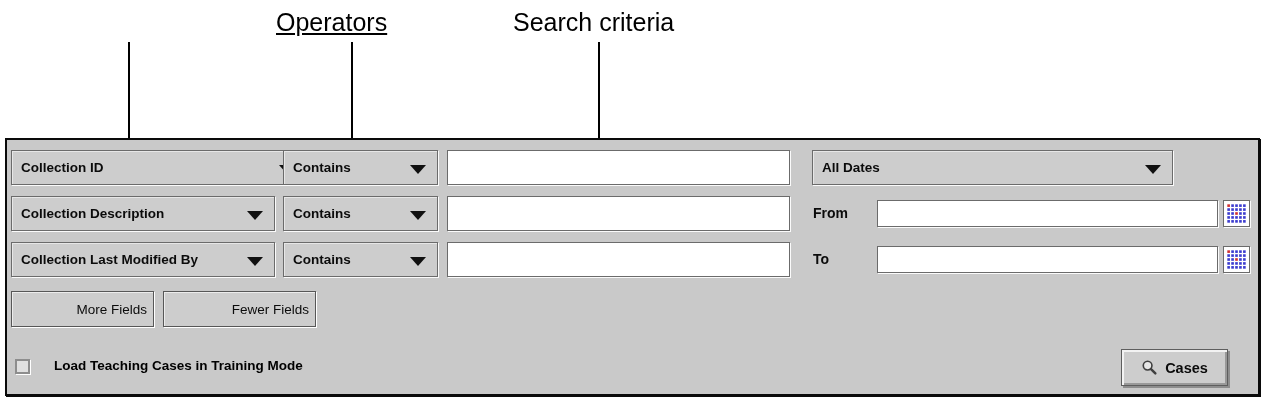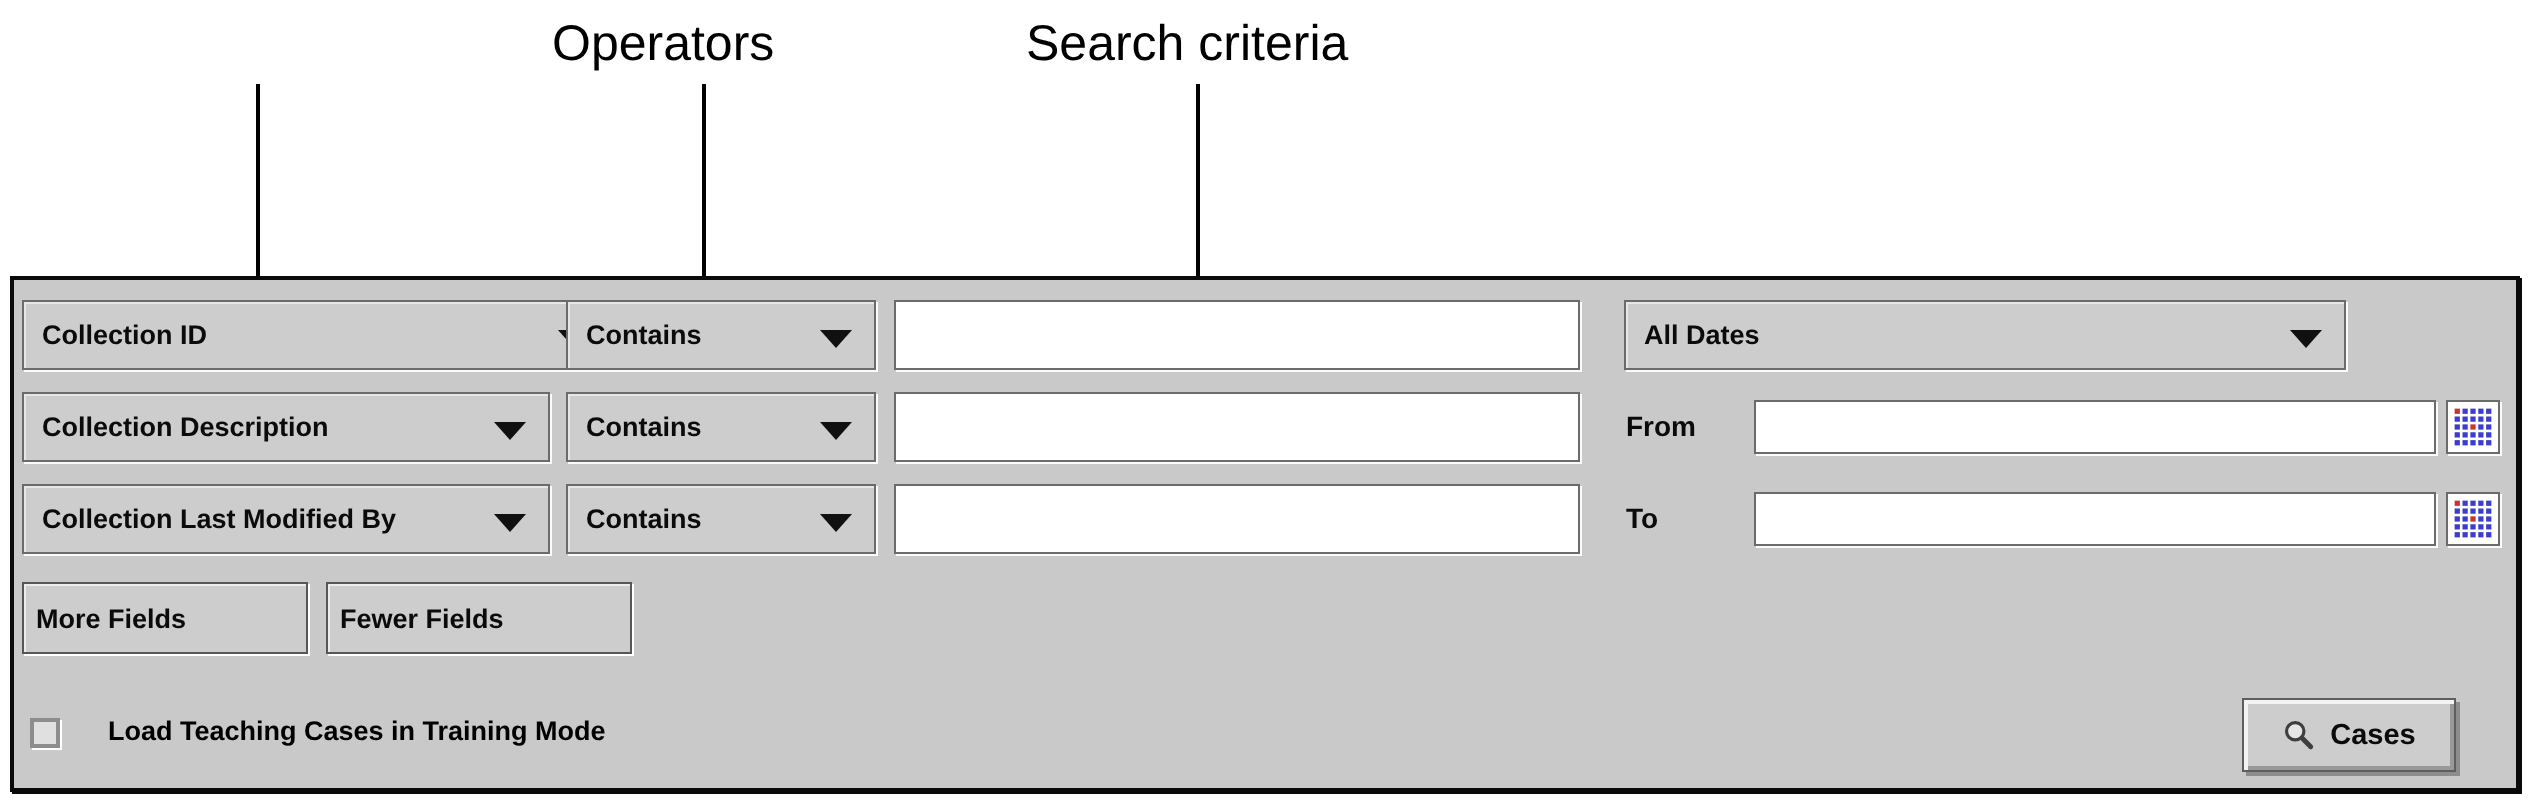--- a/index.html
+++ b/index.html
@@ -32,22 +32,22 @@
        font-size:13px;padding:0 6px;outline:none;}
   .txt.date{height:27px;}
 
   
   .field-label{position:absolute;font-size:14px;font-weight:bold;color:#0b0b0b;
        line-height:35px;white-space:nowrap;}
 
   
   .btn{position:absolute;height:36px;background:#cdcdcd;border:1px solid #575757;
        box-shadow:1px 1px 0 #ffffff, inset 1px 1px 0 #ececec;
-       font-family:"Liberation Sans",sans-serif;font-size:13.5px;font-weight:bold;
-       color:#0b0b0b;text-align:left;cursor:default;}
+       font-family:"Liberation Sans",sans-serif;font-size:13.5px;font-weight:normal;
+       color:#0b0b0b;text-align:right;cursor:default;}
 
   .search-btn{position:absolute;height:37px;background:#cdcdcd;border:1px solid #5e5e5e;
        box-shadow:inset 2px 2px 0 #f3f3f3, inset -2px -2px 0 #999999, 2px 2px 0 #8d8d8d;
        display:flex;align-items:center;justify-content:center;gap:7px;
        font-size:14.5px;font-weight:bold;color:#0b0b0b;cursor:default;}
 
   
   .cal-btn{position:absolute;width:27px;height:27px;background:#ffffff;
        border:1px solid #6b6b6b;box-shadow:1px 1px 0 #fbfbfb;
        display:flex;align-items:center;justify-content:center;padding:0;cursor:default;}
@@ -56,21 +56,21 @@
   .checkbox{position:absolute;width:15px;height:15px;background:#e0e0e0;
        border:2px solid #8d8d8d;box-shadow:1px 1px 0 #ffffff;}
   .checkbox-label{position:absolute;font-size:13.5px;font-weight:bold;color:#000000;
        white-space:nowrap;padding-left:16px;}
 </style>
 </head>
 <body>
 
 <div class="stage">
 
-  <div class="callout-label" style="left:276px;top:8px;">Operators</div>
+  <div class="callout-label" style="left:276px;top:8px;text-decoration:underline;">Operators</div>
   <div class="callout-label" style="left:489px;top:8px;margin-left:24px;">Search criteria</div>
 
   <div class="callout-line" style="left:128px;top:42px;height:110px;"></div>
   <div class="callout-line" style="left:351px;top:42px;height:110px;"></div>
   <div class="callout-line" style="left:598px;top:42px;height:124px;"></div>
 
   <div class="panel">
 
     <div class="combo" style="left:4px;top:10px;width:296px;">
       <span class="combo-text">Collection ID</span>

